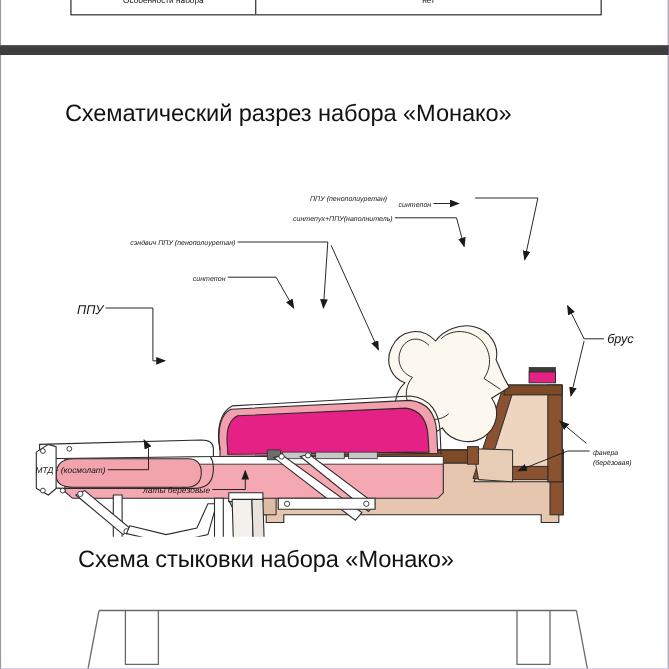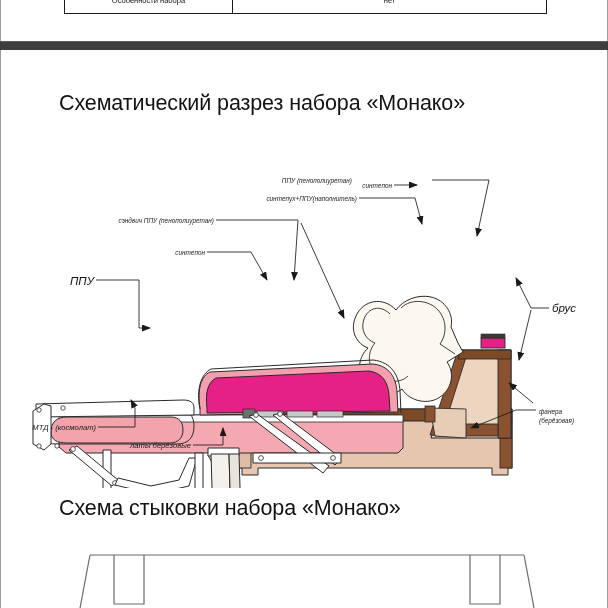--- a/index.html
+++ b/index.html
@@ -70,21 +70,21 @@
 
   .heading {
     position: absolute;
     font-size: 21.5px;
     font-weight: 400;
     color: #121212;
     letter-spacing: -0.1px;
     white-space: nowrap;
   }
   #heading-1 { left: 58px; top: 41px; }
-  #heading-2 { left: 58px; top: 446px; }
+  #heading-2 { left: 70px; top: 446px; }
 
   .figure { position: absolute; left: 0; top: 0; }
   #figure-cross-section { left: 10px; top: 78px; font-style: italic; }
   #figure-joining      { left: 10px; top: 482px; }
 
   svg { display: block; }
   .lbl {
     font-family: "Liberation Sans", sans-serif;
     font-size: 6.4px;
     fill: #1b1b1b;

